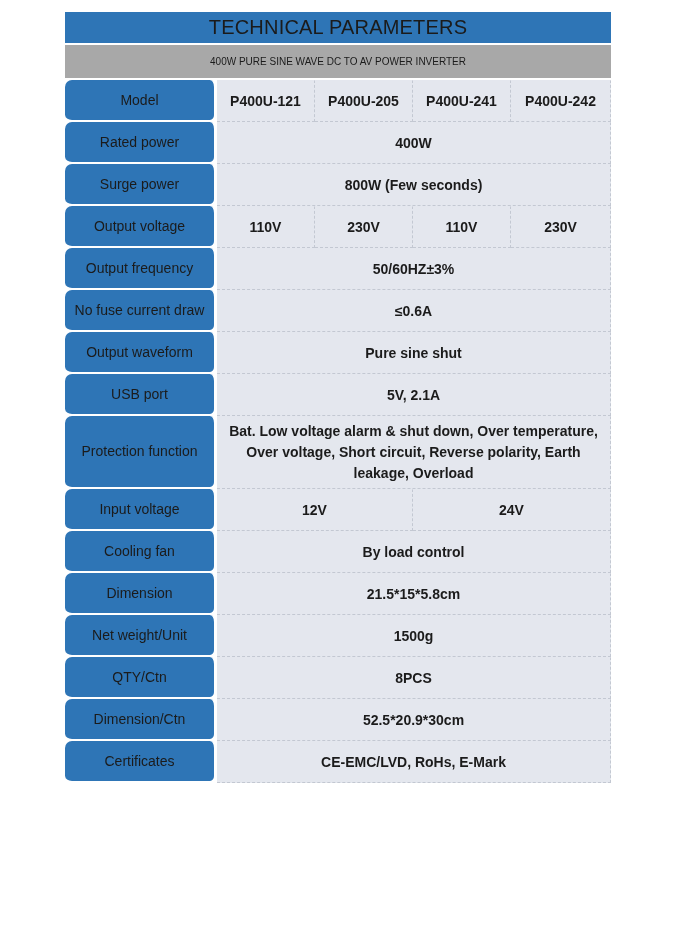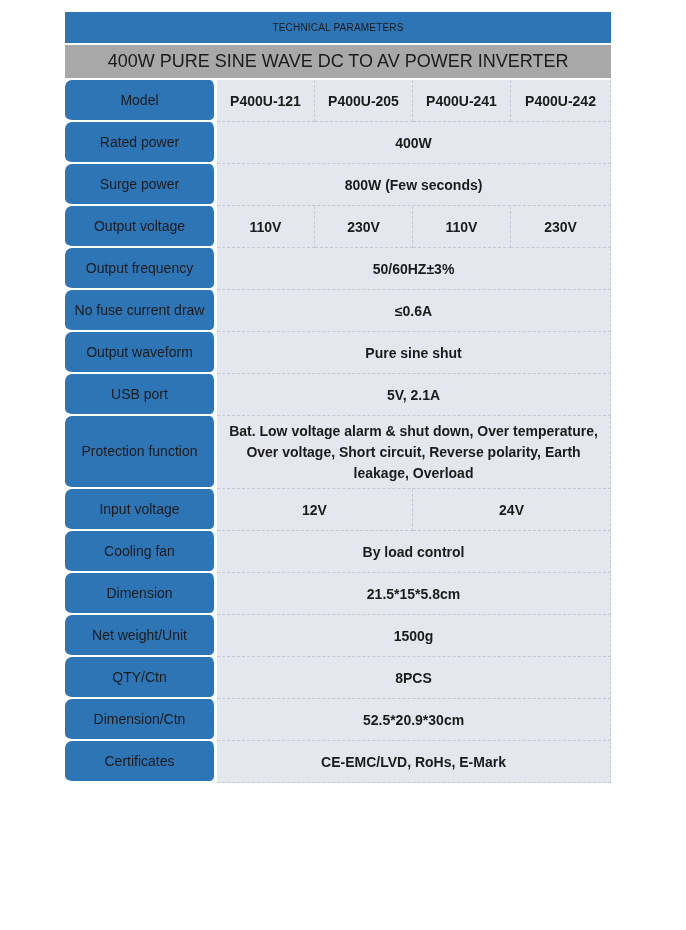--- a/index.html
+++ b/index.html
@@ -32,28 +32,28 @@
     text-align: center;
     vertical-align: middle;
     box-sizing: border-box;
     padding: 4px 8px;
     line-height: 21px;
   }
   td.title-cell {
     background: var(--label-bg, #2e75b6);
     height: 33px;
     border-bottom: 2px solid #ffffff;
-    font-size: 10px;
+    font-size: 20px;
     letter-spacing: 0.2px;
   }
   td.subtitle-cell {
     background: var(--subtitle-bg, #a8a8a8);
     height: 35px;
     border-bottom: 2px solid #ffffff;
-    font-size: 18px;
+    font-size: 10px;
   }
   td.label {
     background: var(--label-bg, #2e75b6);
     border-right: 3px solid #ffffff;
     border-bottom: 2px solid #ffffff;
     height: 42px;
     border-radius: 7px;
   }
   td.value {
     background: var(--cell-bg, #e4e7ee);

